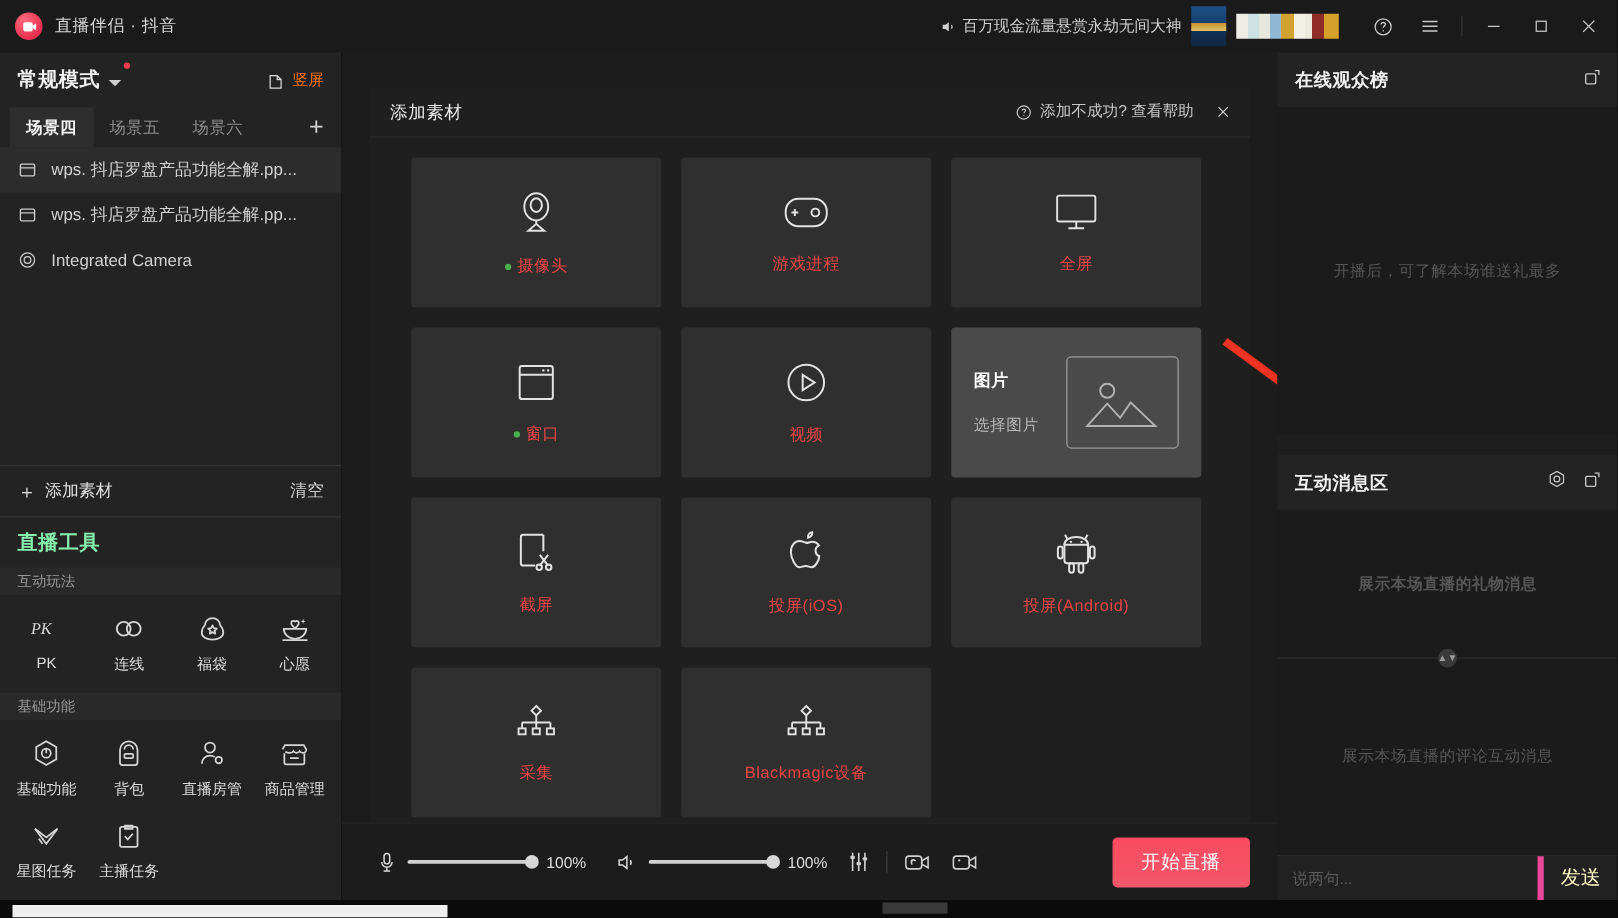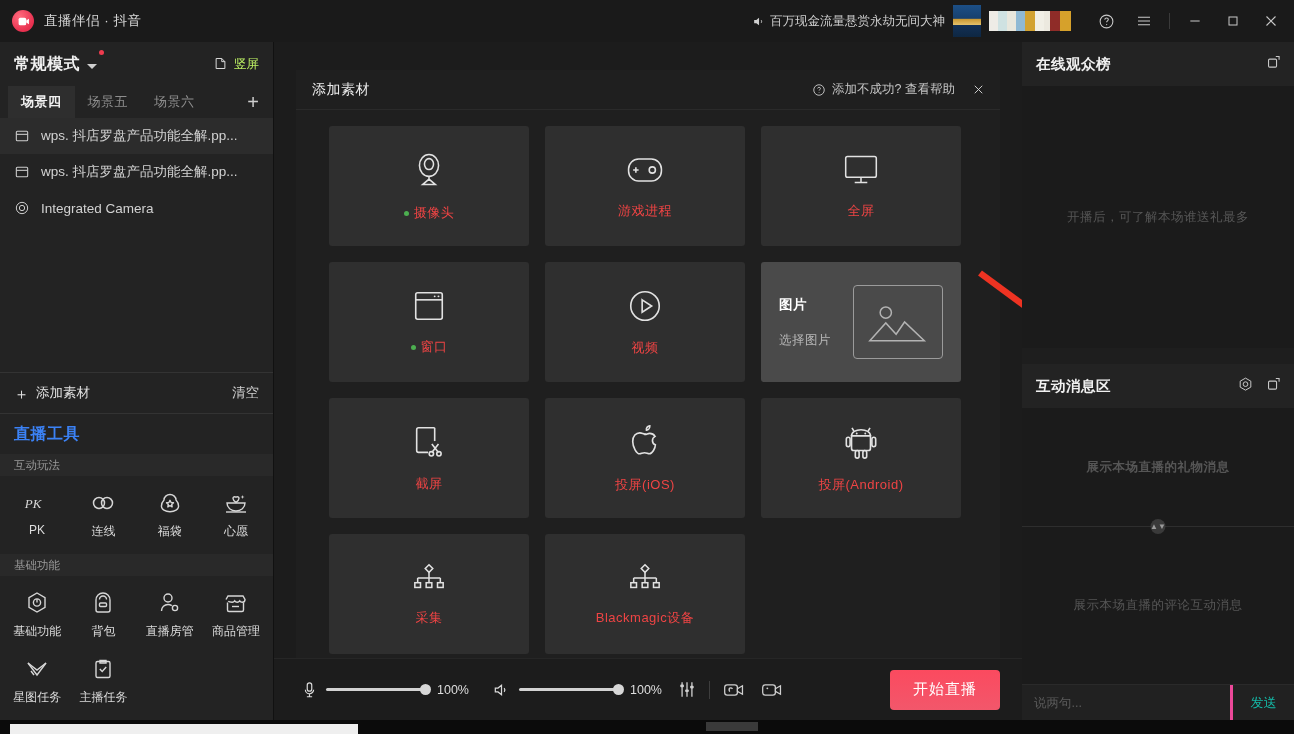--- a/index.html
+++ b/index.html
@@ -76,21 +76,21 @@
     margin-left: 7px; width: 0; height: 0;
     border-left: 5px solid transparent; border-right: 5px solid transparent;
     border-top: 5px solid #cfcfcf; position: relative; top: 2px;
   }
   .reddot {
     width: 5px; height: 5px; border-radius: 50%; background: #ef3b4e;
     margin-left: 2px; align-self: flex-start; margin-top: 8px;
   }
   .mode-spacer { flex: 1; }
   .vert-btn {
-    display: flex; align-items: flex-start; gap: 6px; color: #bef264; font-size: 12.5px;
+    display: flex; align-items: flex-end; gap: 6px; color: #f97316; font-size: 12.5px;
   }
 
   .scene-tabs {
     height: 32px; display: flex; align-items: stretch; padding-left: 8px; flex: none;
     position: relative;
   }
   .scene-tab {
     padding: 0 13px; display: flex; align-items: center;
     font-size: 13px; color: #8e8e8e; letter-spacing: .5px;
   }
@@ -113,21 +113,21 @@
   .src-actions {
     height: 42px; border-top: 1px solid #333; border-bottom: 1px solid #333;
     display: flex; align-items: center; padding: 0 14px; flex: none;
   }
   .add-src { display: flex; align-items: center; gap: 7px; color: #e0e0e0; font-size: 13.5px; }
   .add-src .plus { font-size: 15px; line-height: 1; }
   .clear-src { margin-left: auto; color: #cfcfcf; font-size: 13.5px; }
 
   .tools-title {
     height: 40px; display: flex; align-items: center; padding: 0 14px;
-    font-size: 16px; color: #3b82f6; font-weight: bold; letter-spacing: .5px; flex: none;
+    font-size: 16px; color: #86efac; font-weight: bold; letter-spacing: .5px; flex: none;
   }
   .group-head {
     height: 22px; background: #292929; display: flex; align-items: center;
     padding: 0 14px; font-size: 11.5px; color: #9a9a9a; flex: none;
   }
   .tool-grid {
     display: grid; grid-template-columns: repeat(4, 1fr);
     padding: 10px 4px 6px 4px; row-gap: 4px; flex: none;
   }
   .tool {
@@ -265,21 +265,21 @@
     height: 36px; display: flex; align-items: stretch; border-top: 1px solid #2a2a2a;
     background: #212121; flex: none;
   }
   .chat-input {
     flex: 1 1 auto; background: transparent; border: none; outline: none;
     color: #d0d0d0; font-size: 12.5px; padding: 0 12px; font-family: inherit;
   }
   .chat-input::placeholder { color: #5c5c5c; }
   .send-btn {
     width: 64px; display: flex; align-items: center; justify-content: center;
-    font-size: 13px; color: #14b8a6; border-left: 3px solid #ec4899;
+    font-size: 16px; color: #fef9c3; border-left: 5px solid #ec4899;
   }
 
   
   .os-strip { position: absolute; left: 0; top: 720px; width: 1294px; height: 14px; background: #0b0b0b; }
   .os-light { position: absolute; left: 10px; top: 724px; width: 348px; height: 10px; background: #efefef; }
   .os-gray { position: absolute; left: 706px; top: 722px; width: 52px; height: 9px; background: #3a3a3a; }
 </style>
 </head>
 <body>
 

